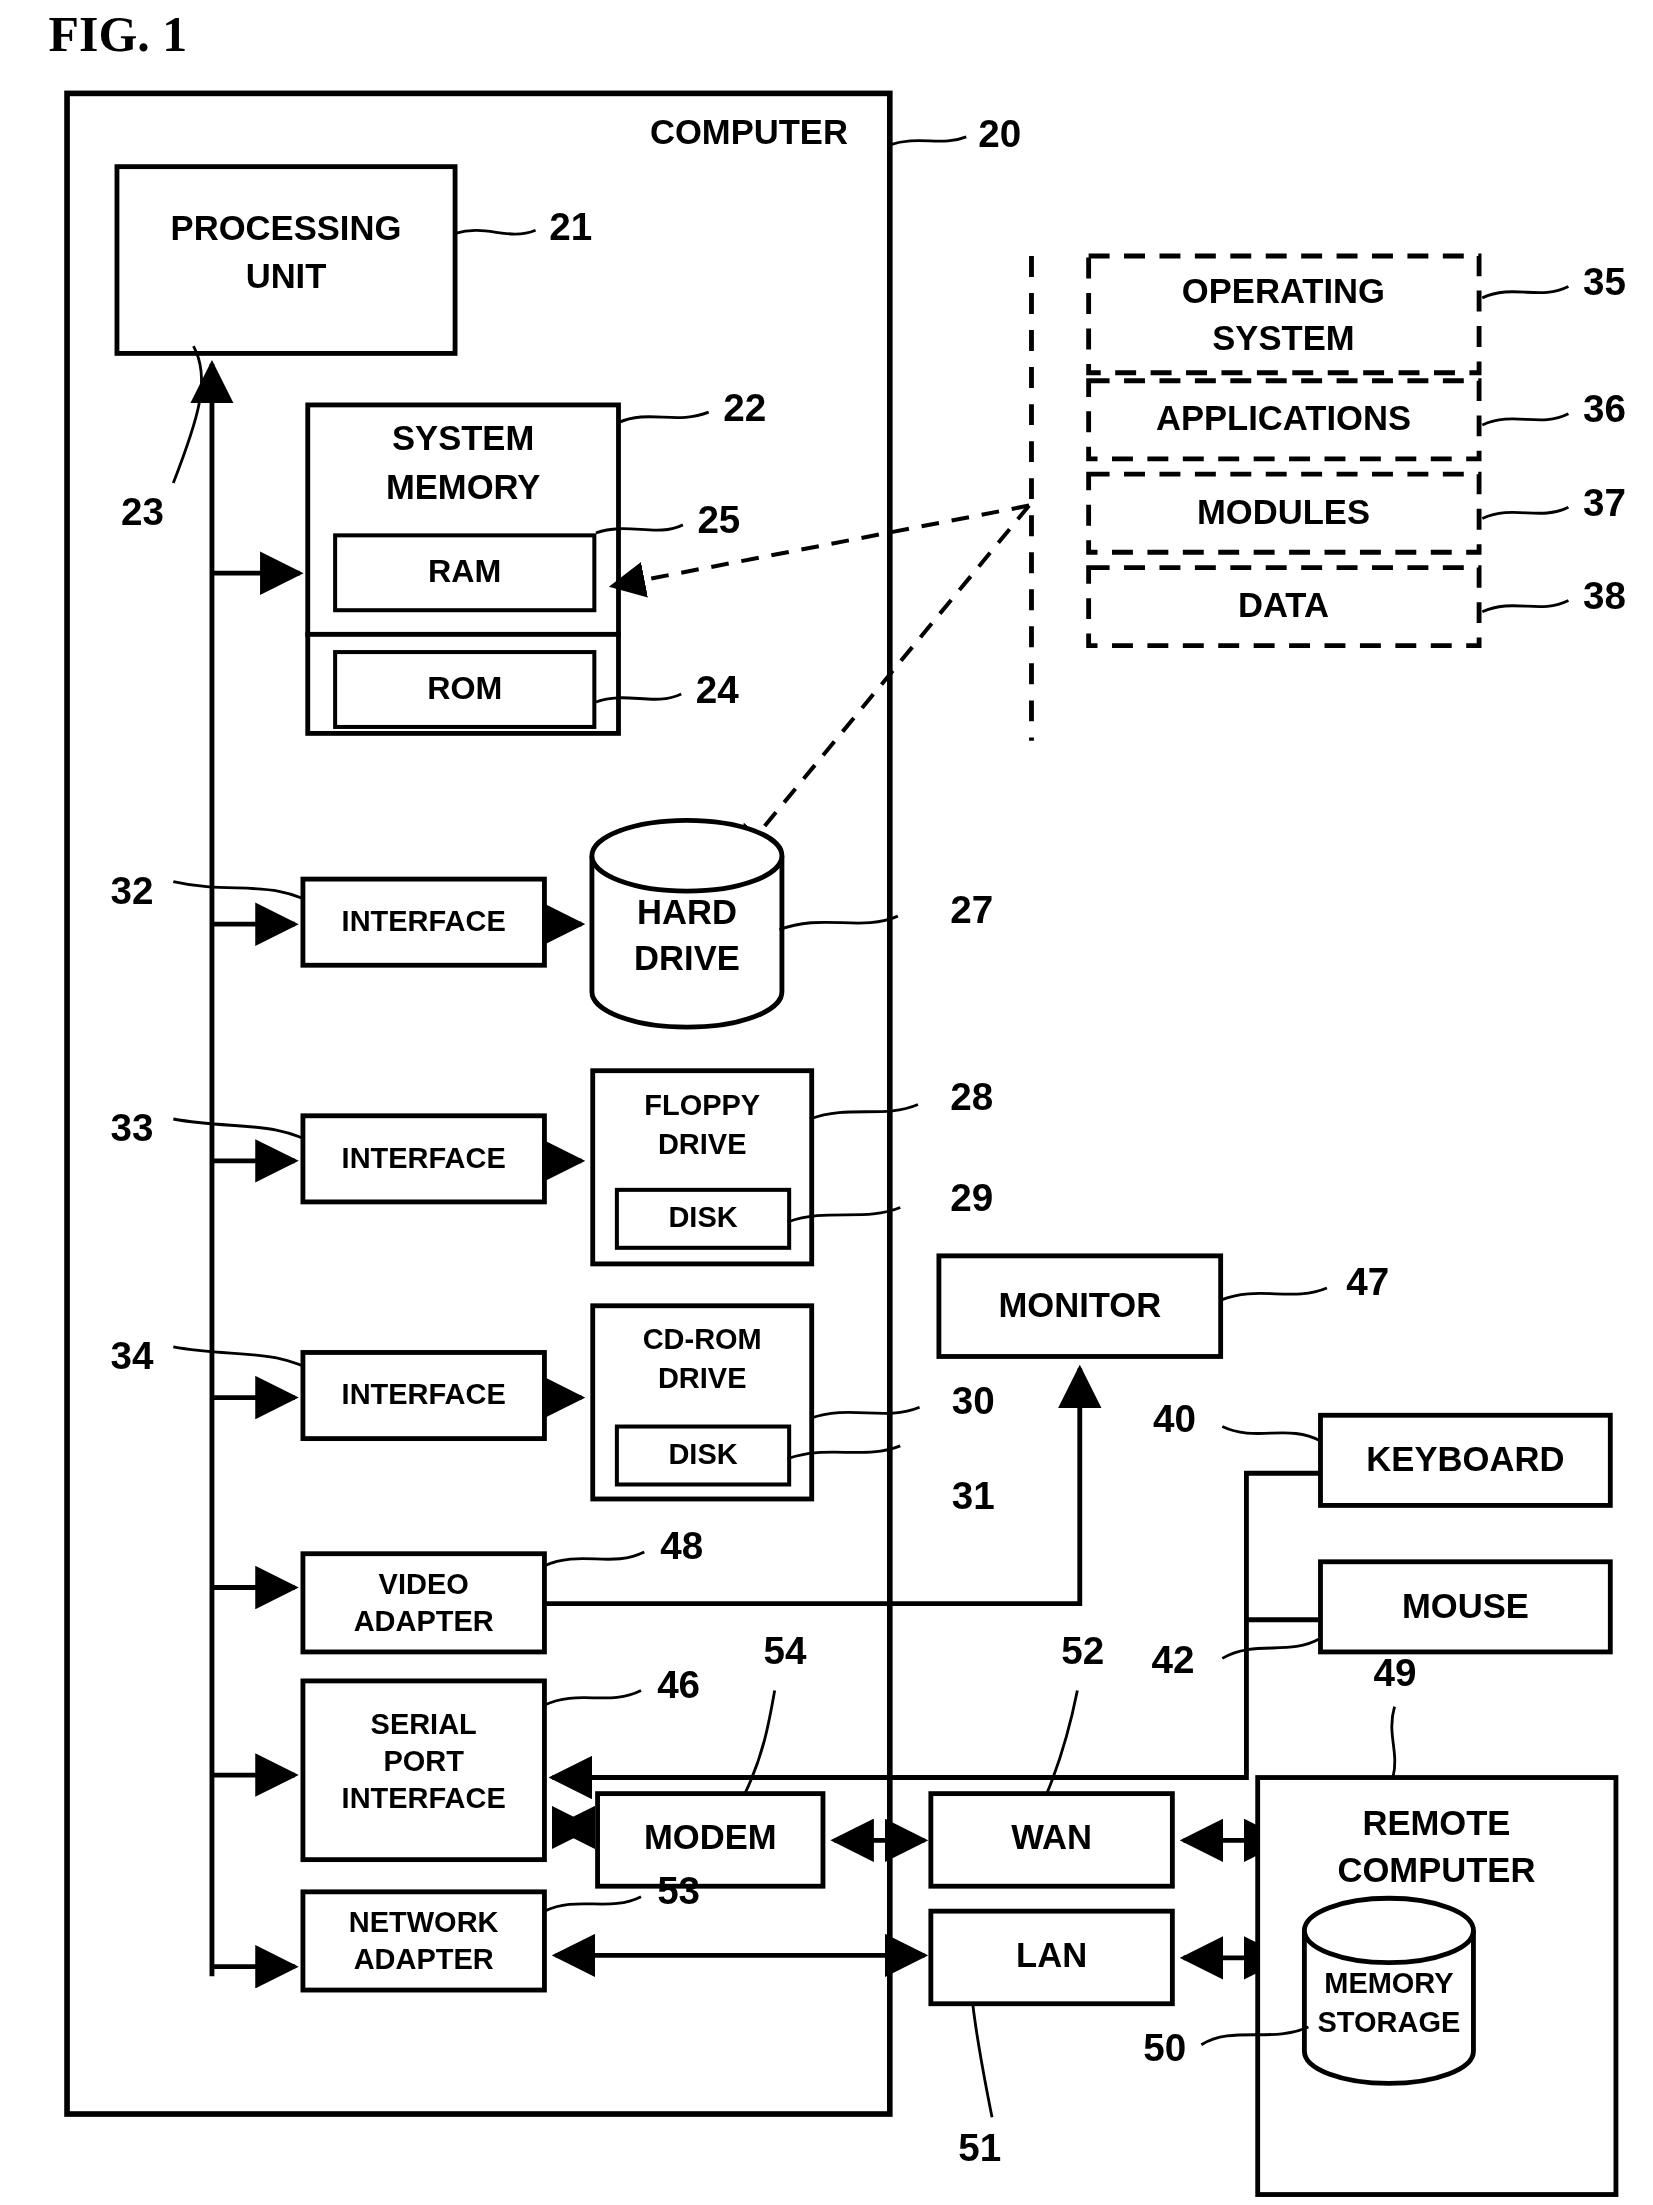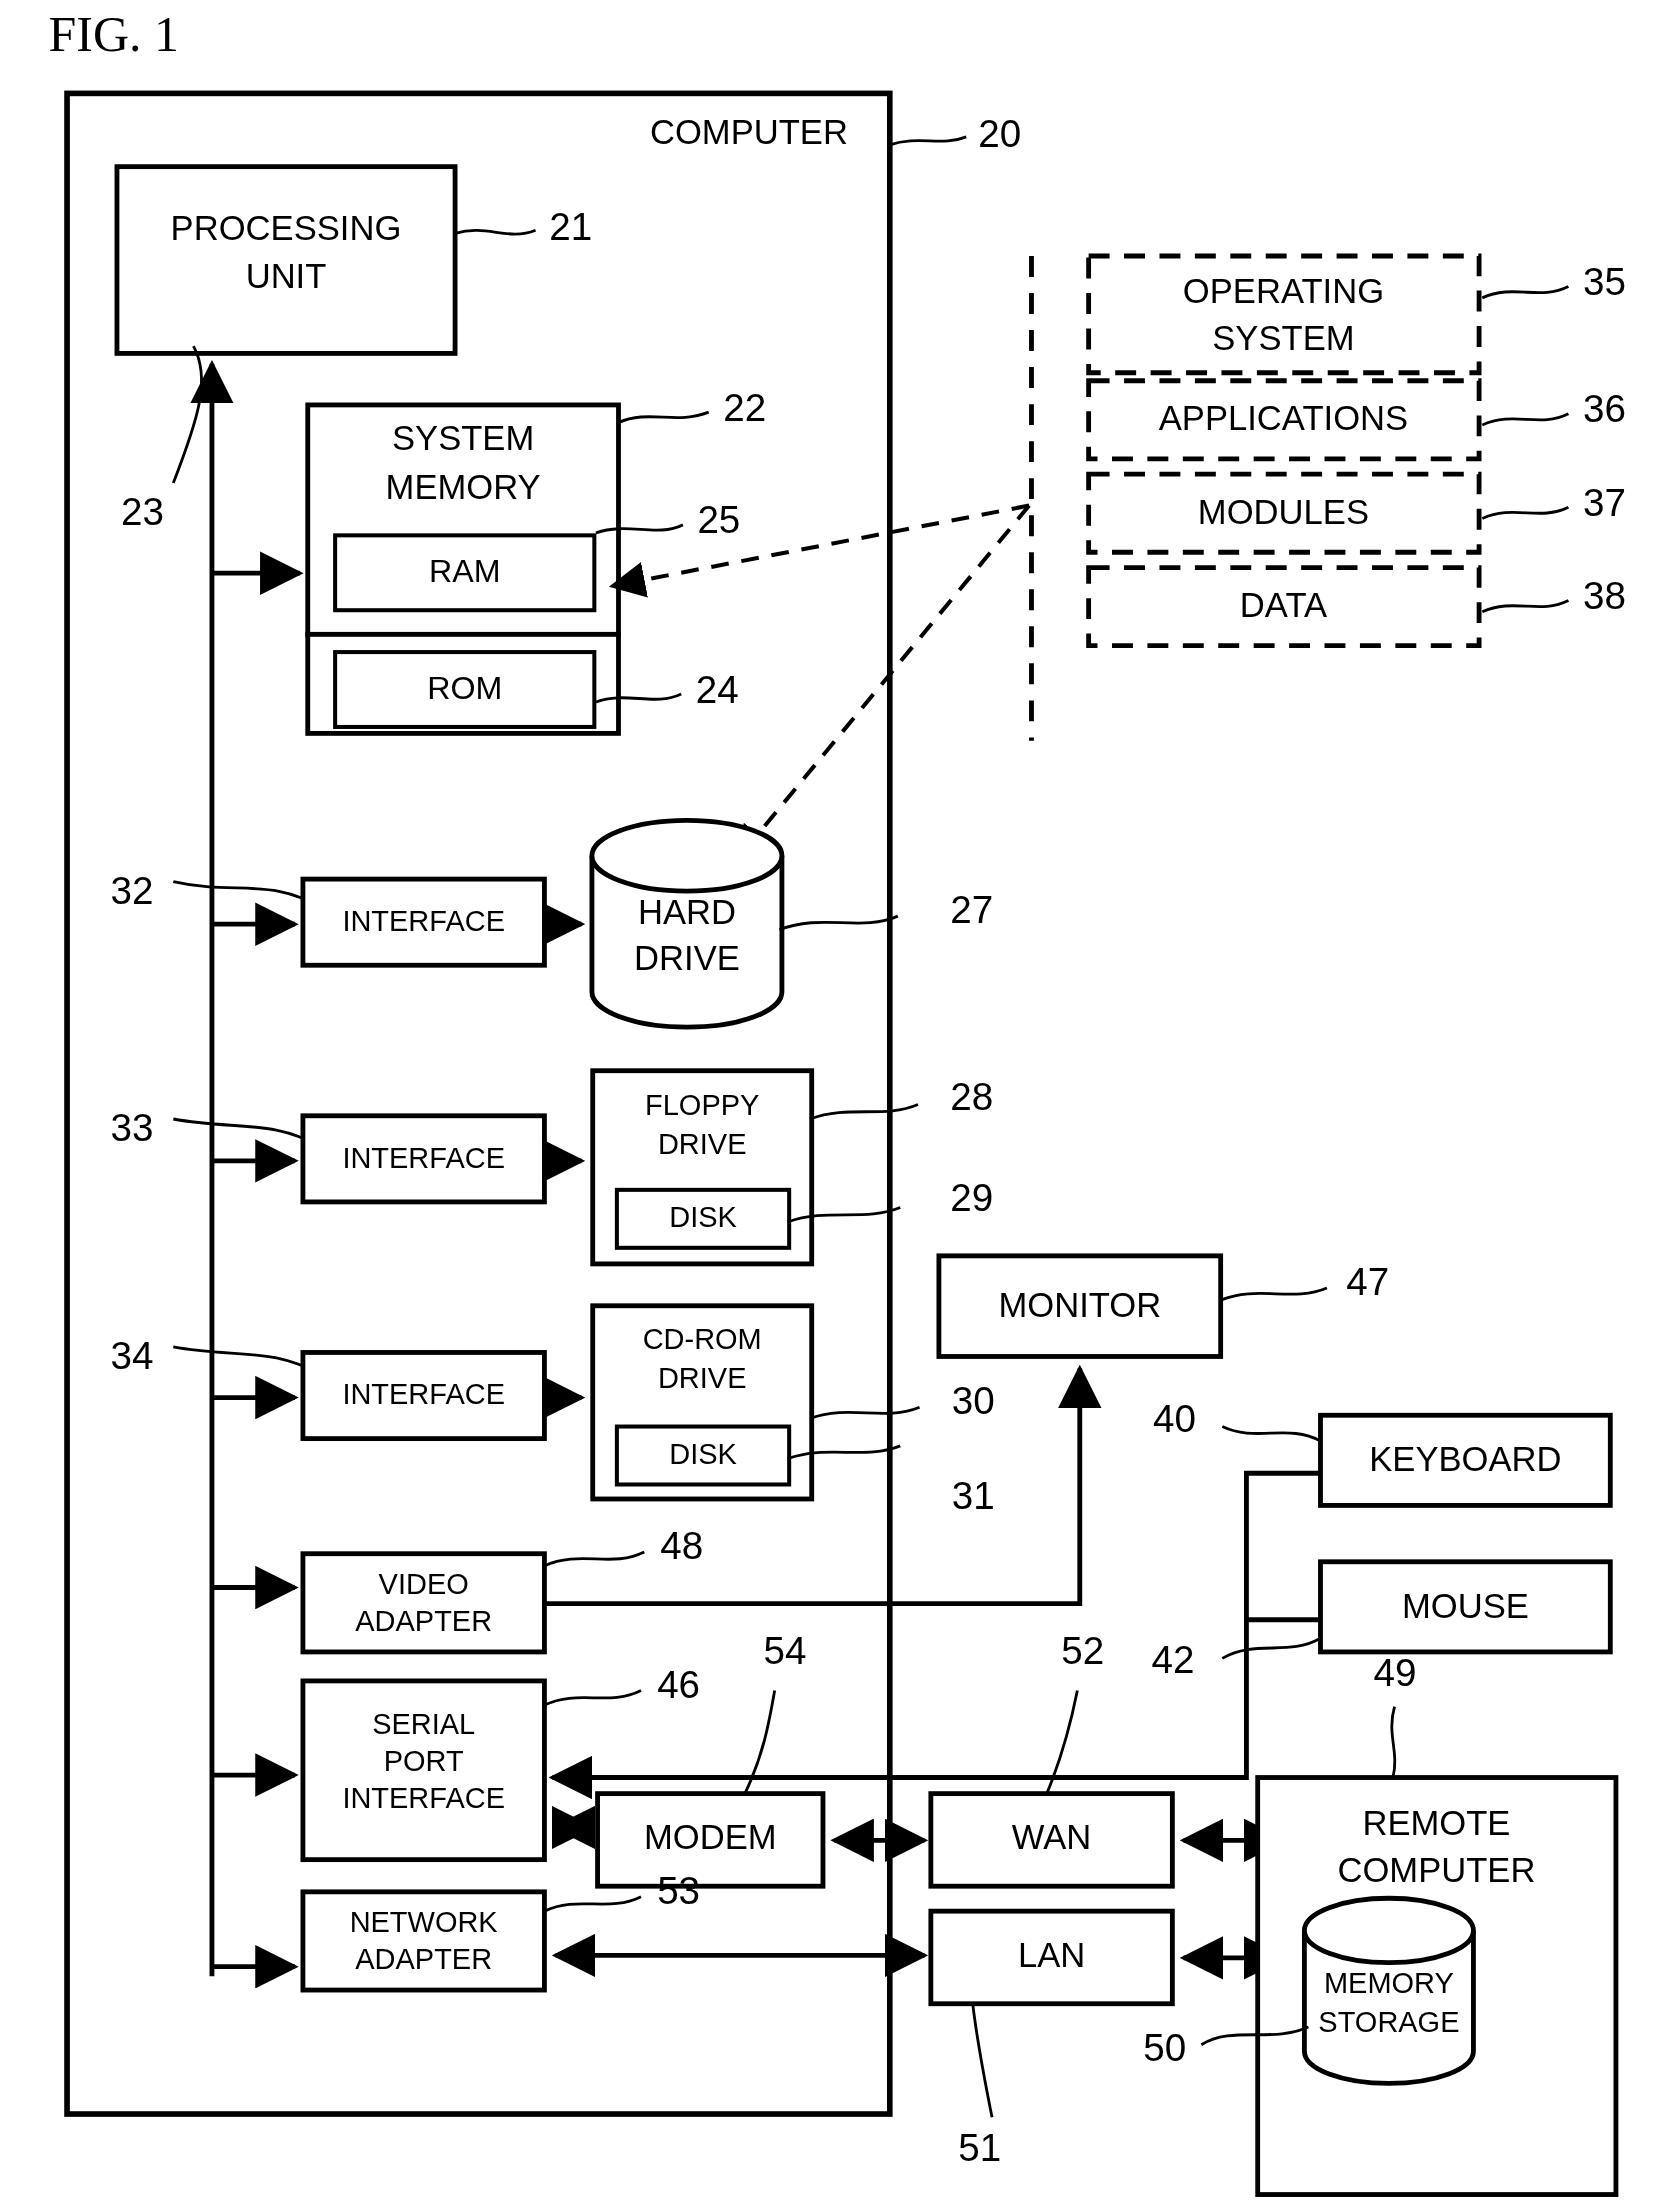--- a/index.html
+++ b/index.html
@@ -8,20 +8,21 @@
     padding: 0;
     background: #ffffff;
   }
   #page {
     position: relative;
     width: 1654px;
     height: 2205px;
     background: #ffffff;
     font-family: "Liberation Sans", sans-serif;
     overflow: hidden;
+    font-weight: bold;
   }
   #fig-svg {
     position: absolute;
     top: 0;
     left: 0;
     width: 1654px;
     height: 2205px;
     display: block;
   }
   .fig-title {

